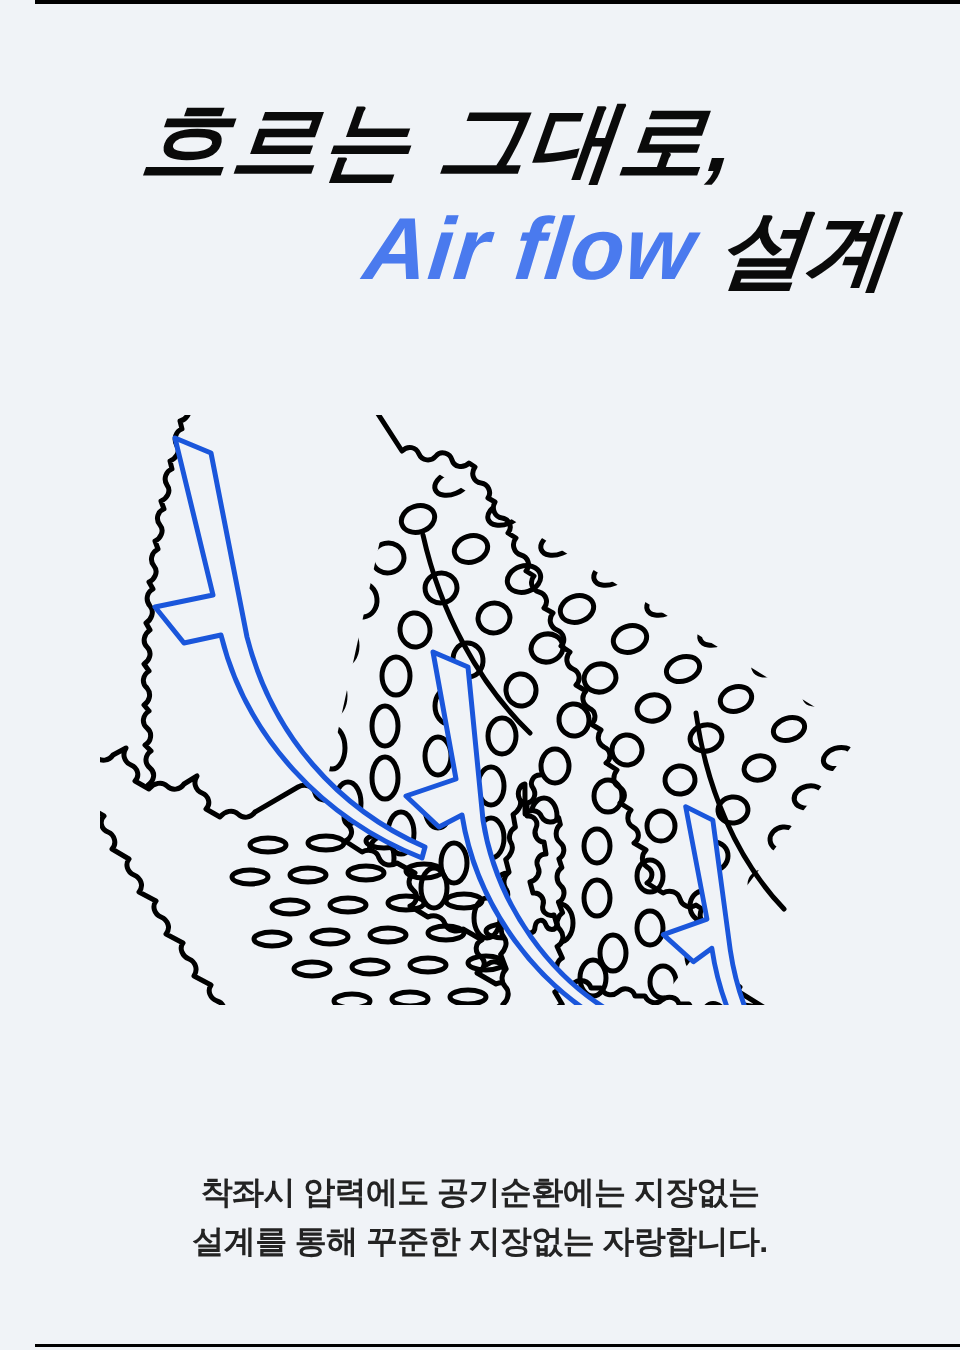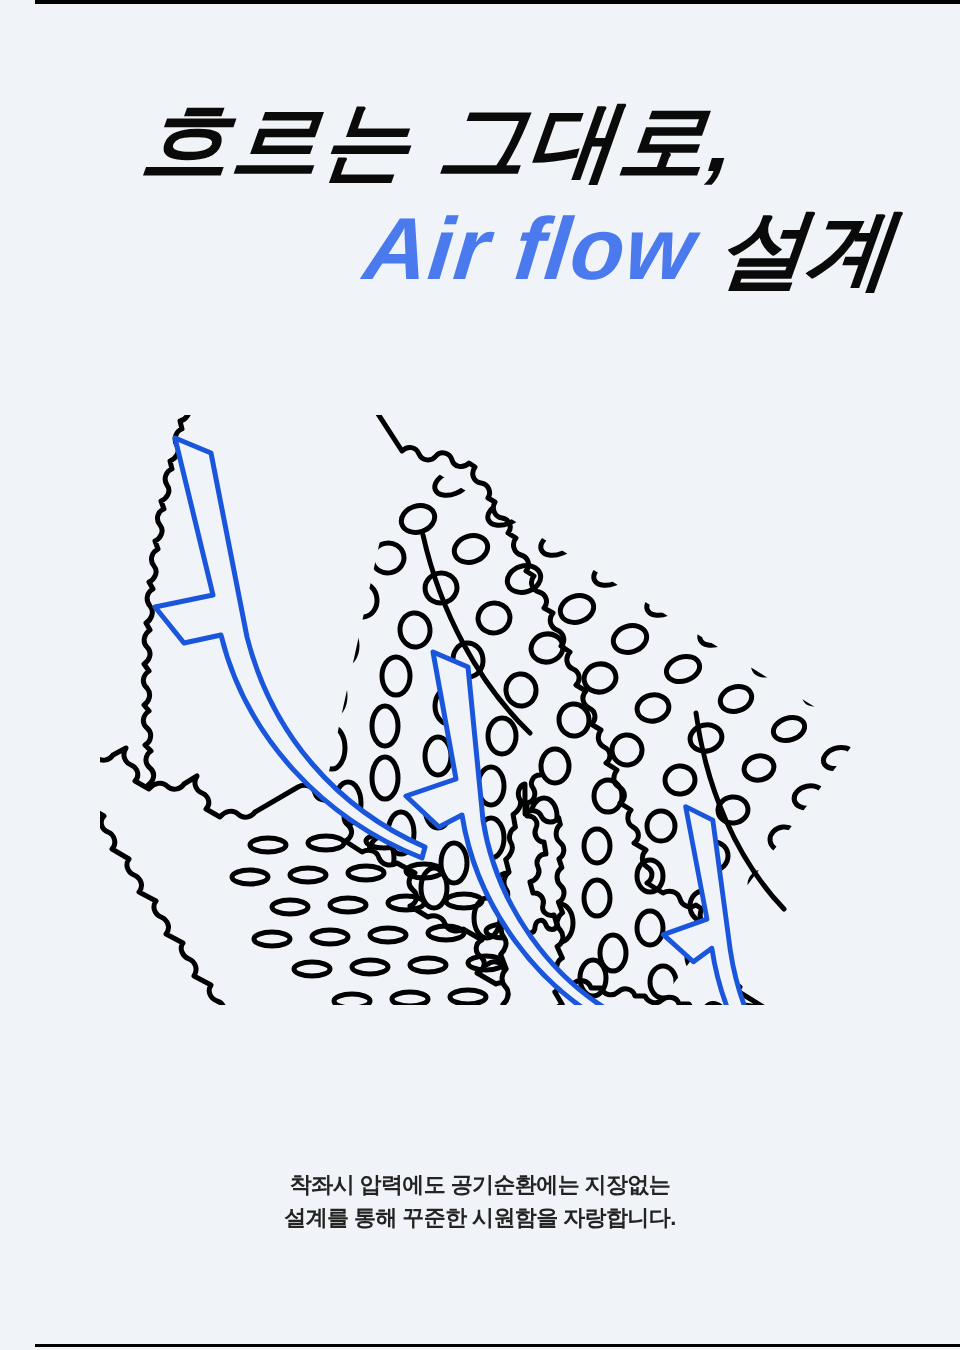--- a/index.html
+++ b/index.html
@@ -81,21 +81,21 @@
   .illustration svg { display: block; width: 100%; height: 100%; }
 
   
   .caption {
     position: absolute;
     left: 0;
     top: 1168px;
     width: 960px;
     text-align: center;
     color: #232323;
-    font-size: 22px;
+    font-size: 32px;
     font-weight: 700;
     line-height: 1.52;
     letter-spacing: -0.6px;
   }
   .caption span { display: block; }
 </style>
 </head>
 <body>
 
 <div class="rule-top"></div>
@@ -414,16 +414,16 @@
       <g fill="none" stroke="#000000" stroke-width="5" stroke-linecap="round">
         <path d="M323 120 C340 196 378 268 430 318"></path>
         <path d="M596 298 C606 372 636 444 684 494"></path>
       </g>
     </g>
   </svg>
 </div>
 
 <div class="caption">
   <span>착좌시 압력에도 공기순환에는 지장없는</span>
-  <span>설계를 통해 꾸준한 시원함을 자랑합니다.</span>
+  <span>설계를 통해 꾸준한 지장없는 자랑합니다.</span>
 </div>
 
 <div class="rule-bottom"></div>
 
 </body></html>

